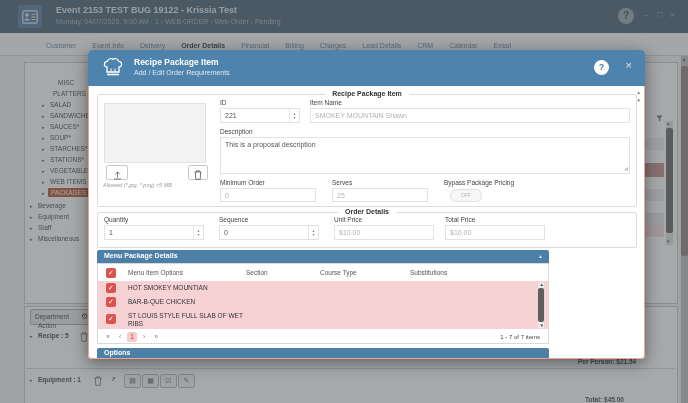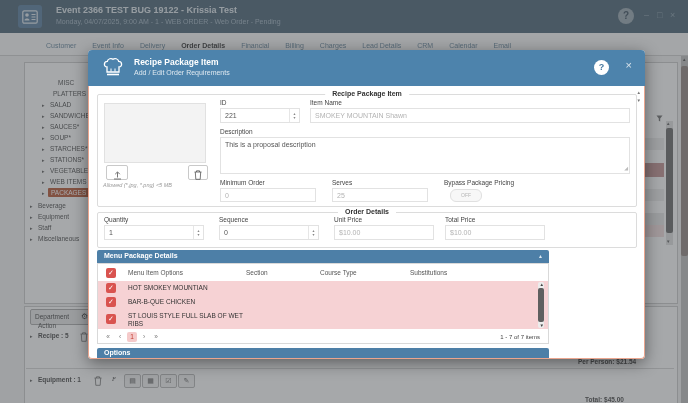--- a/index.html
+++ b/index.html
@@ -74,21 +74,21 @@
 
   <div class="titlebar">
     <div class="app-icon">
       <svg width="16" height="14" viewBox="0 0 16 14">
         <rect x="0.8" y="0.8" width="14.4" height="12.4" rx="1.5" fill="none" stroke="#dfe8ee" stroke-width="1.2"></rect>
         <circle cx="5" cy="5" r="1.8" fill="#dfe8ee"></circle>
         <path d="M2.5 10.5 C2.5 7.9 7.5 7.9 7.5 10.5 Z" fill="#dfe8ee"></path>
         <path d="M9.5 4.5h4 M9.5 7h4 M9.5 9.5h4" stroke="#dfe8ee" stroke-width="1"></path>
       </svg>
     </div>
-    <div class="tb-title">Event 2366 TEST BUG 19122 - Krissia Test</div>
+    <div class="tb-title">Event 2153 TEST BUG 19122 - Krissia Test</div>
     <div class="tb-sub">Monday, 04/07/2025, 9:00 AM - 1 - WEB ORDER - Web Order - Pending</div>
     <div class="help-circle">?</div>
     <div class="winbtn" style="left:644px;">–</div>
     <div class="winbtn" style="left:657px;">□</div>
     <div class="winbtn" style="left:670px;">×</div>
   </div>
 
   <div class="tabbar">
     <div class="tab">Customer</div>
     <div class="tab">Event Info</div>

